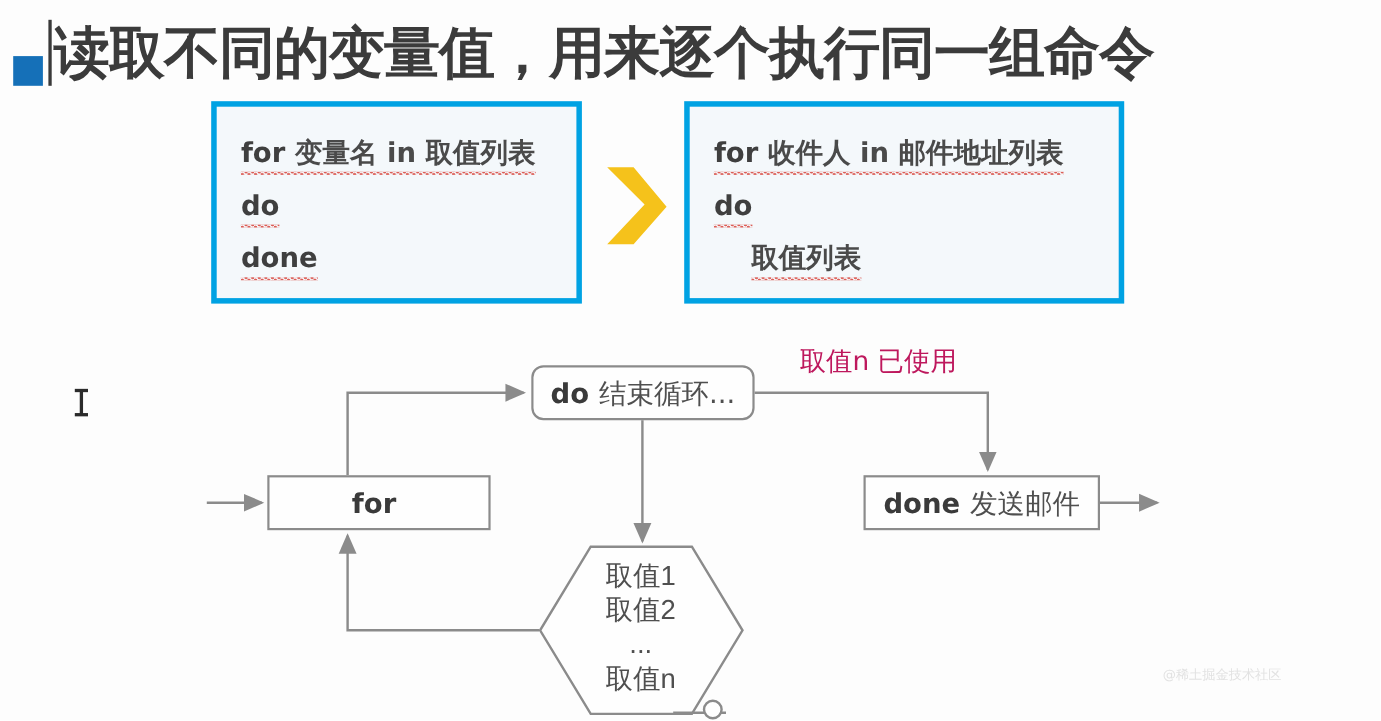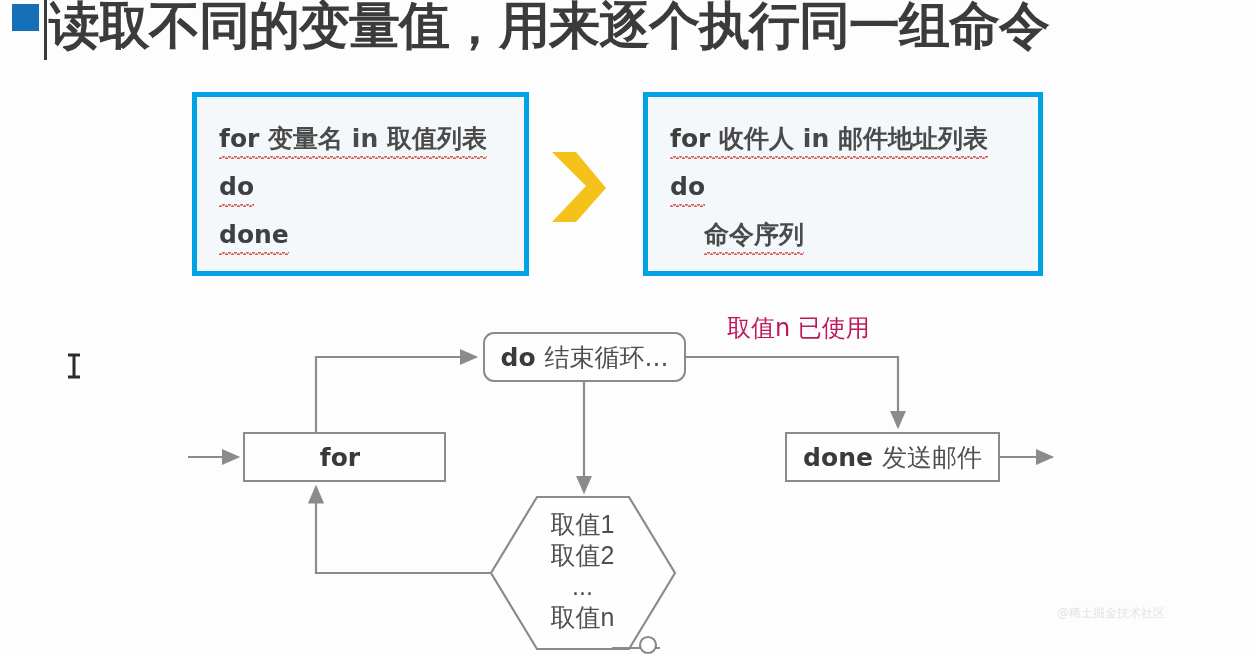--- a/index.html
+++ b/index.html
@@ -20,21 +20,21 @@
   }
 
   
   #title-row {
     position: absolute;
     left: 0px;
     top: 0px;
     width: 1100px;
     height: 78px;
     display: flex;
-    align-items: flex-start;
+    align-items: flex-end;
   }
   #title-bullet {
     width: 27px;
     height: 27px;
     background: #1570b8;
     margin-left: 12px;
     margin-top: 4px;
     flex: 0 0 auto;
   }
   #title-caret {
@@ -59,21 +59,21 @@
   
   .code-box {
     position: absolute;
     box-sizing: border-box;
     border: 5px solid #00a2e3;
     background: #f4f8fb;
     padding: 18px 16px 0 22px;
     overflow: hidden;
   }
   #code-box-left  { left: 192px; top: 92px; width: 337px; height: 184px; }
-  #code-box-right { left: 622px; top: 92px; width: 400px; height: 184px; margin-left: 21px; }
+  #code-box-right { left: 622px; top: 92px; width: 400px; height: 184px; }
 
   .code-line {
     font-family: "DejaVu Sans", "Liberation Sans", sans-serif;
     font-size: 25px;
     font-weight: 700;
     color: #4a4a4a;
     line-height: 48px;
     white-space: nowrap;
     position: relative;
     display: inline-block;
@@ -200,21 +200,21 @@
     <div><span class="code-line squig"><span class="kw">done</span></span></div>
   </div>
 
   <svg id="chevron" viewBox="0 0 62 80">
     <polygon points="4,4 38,38 4,74 28,74 58,40 28,4" fill="#f5c21b"></polygon>
   </svg>
 
   <div class="code-box" id="code-box-right">
     <div><span class="code-line squig"><span class="kw">for</span> <span>收件人 in 邮件地址列表</span></span></div>
     <div><span class="code-line squig"><span class="kw">do</span></span></div>
-    <div><span class="code-line squig indent"><span>命令序列</span></span></div>
+    <div><span class="code-line squig indent"><span>取值列表</span></span></div>
     <div><span class="code-line squig"><span class="kw">done</span></span></div>
   </div>
 
   <svg id="flow-svg">
     <defs>
       <marker id="ah" markerWidth="9" markerHeight="9" refX="7.5" refY="4.5" orient="auto">
         <polygon points="0,0.8 8.5,4.5 0,8.2" fill="#8b8b8b"></polygon>
       </marker>
     </defs>
     <g stroke="#8b8b8b" stroke-width="2.2" fill="none">

